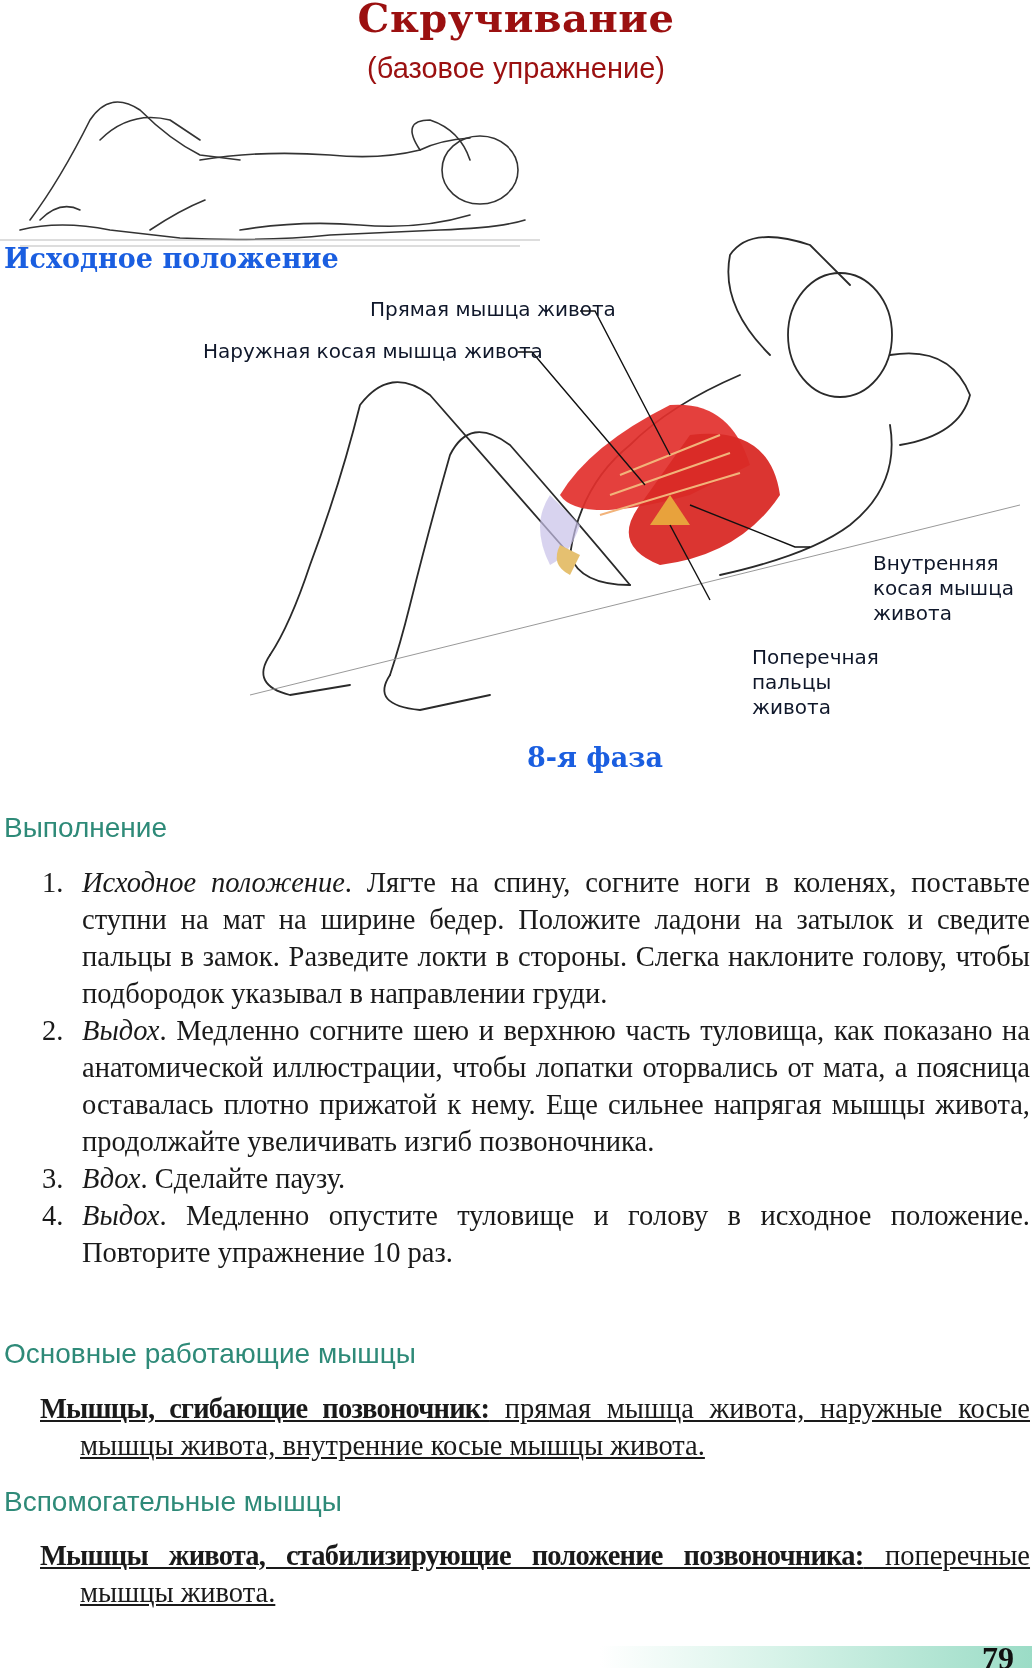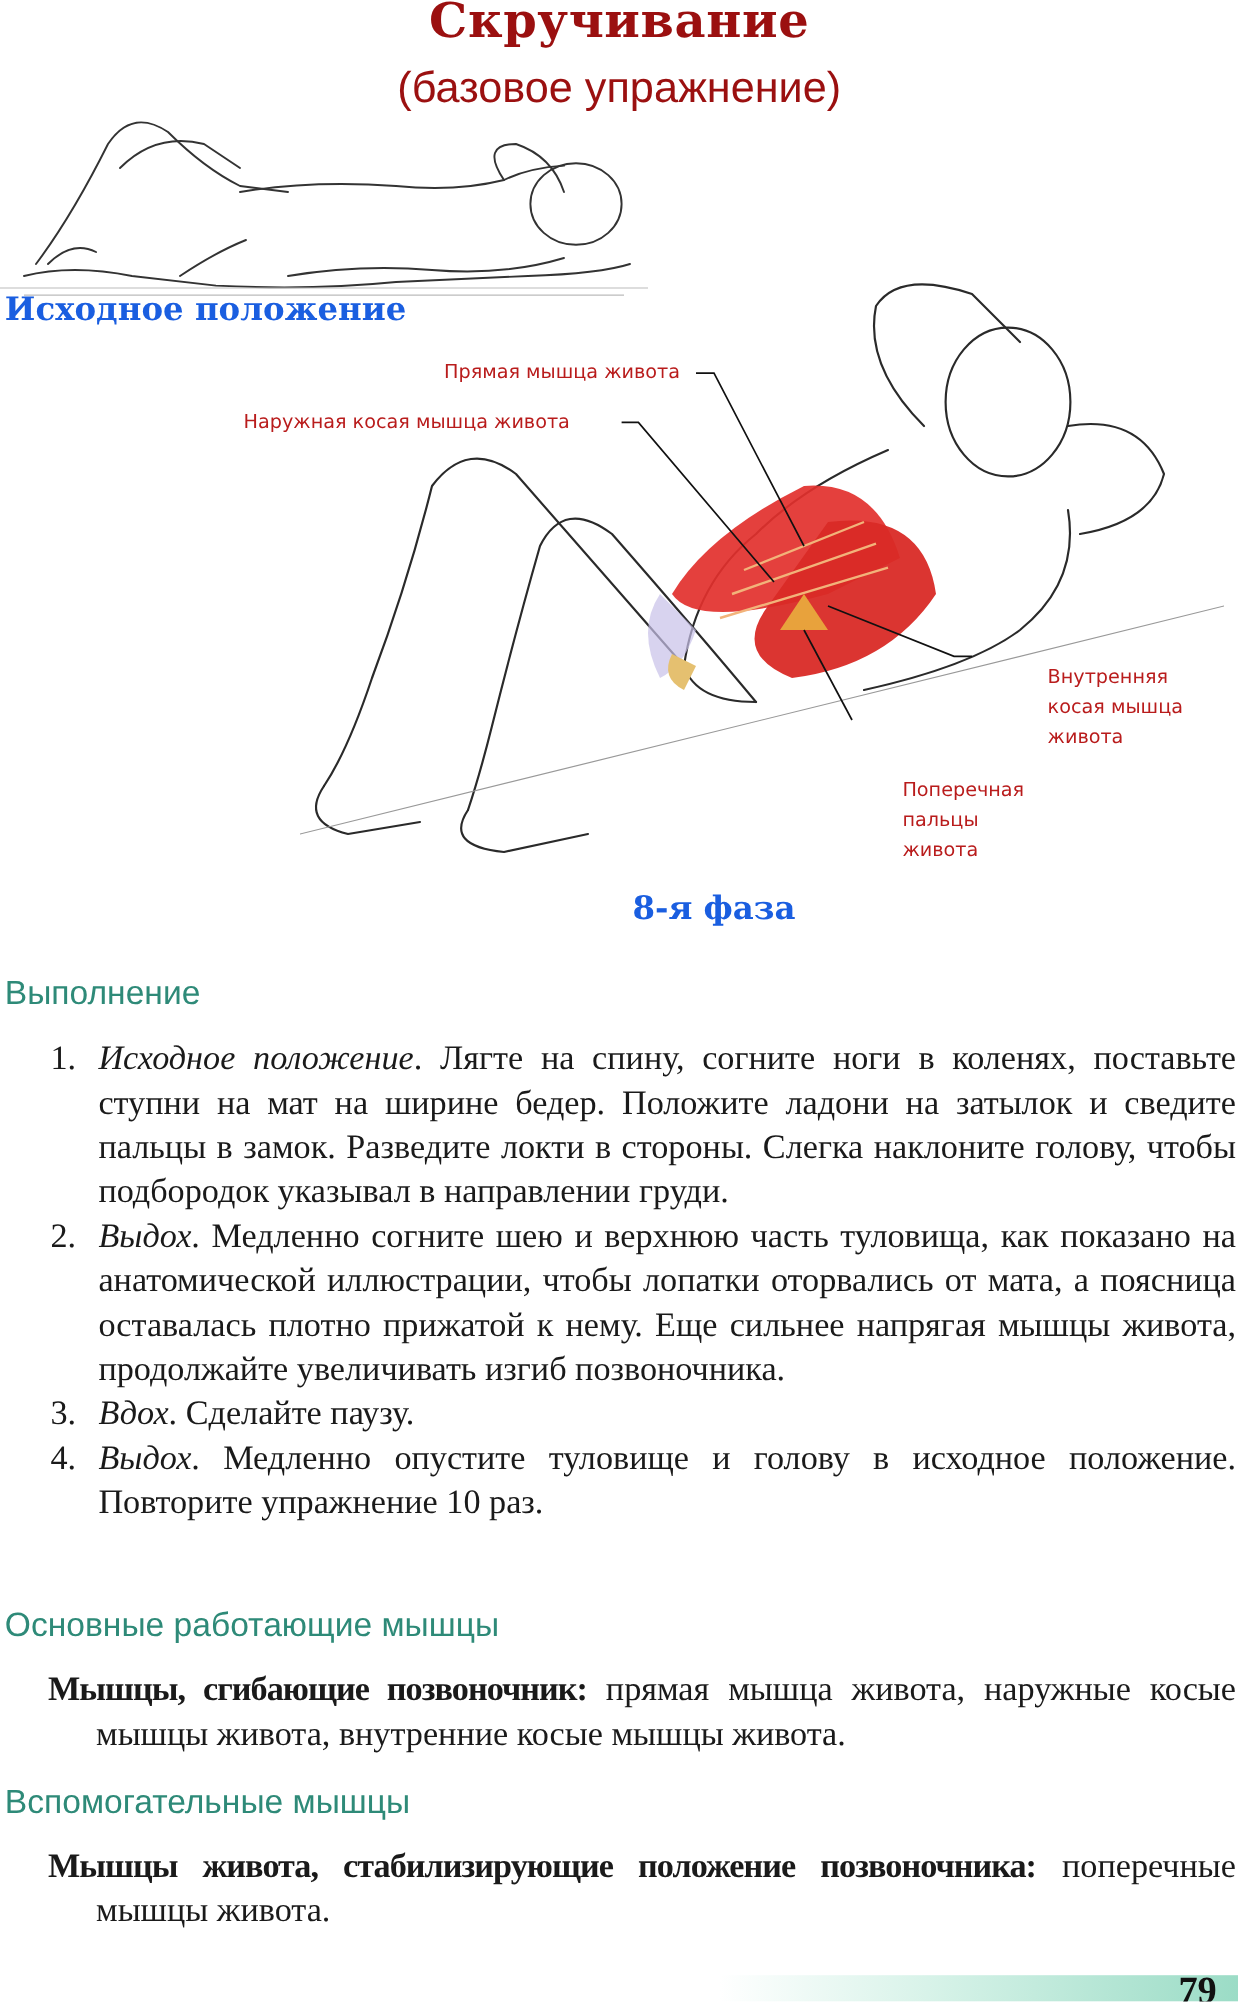--- a/index.html
+++ b/index.html
@@ -1,27 +1,27 @@
 <!DOCTYPE html>
 <html><head>
 <meta charset="utf-8">
 <style>
   html, body { margin: 0; padding: 0; background: #ffffff; }
   body { width: 1032px; height: 1668px; position: relative; overflow: hidden; font-family: "Liberation Serif", serif; color: #1a1a1a; }
   .abs { position: absolute; }
   .title { left: 0; width: 1032px; top: -6px; text-align: center; font-family: "DejaVu Serif", serif; font-weight: bold; font-size: 40px; color: #9b1010; letter-spacing: 0.5px; }
-  .subtitle { left: 0; width: 1032px; top: 52px; text-align: center; font-family: "Liberation Sans", sans-serif; font-size: 36px; color: #9b1010; }
+  .subtitle { left: 0; width: 1032px; top: 52px; text-align: center; font-family: "Liberation Sans", sans-serif; font-size: 29px; color: #9b1010; }
   .fig-label { font-family: "DejaVu Serif", serif; font-weight: bold; color: #1a5ee0; font-size: 27px; }
-  .callout { font-family: "DejaVu Sans", sans-serif; font-size: 16px; color: #b91c1c; line-height: 25px; }
+  .callout { font-family: "DejaVu Sans", sans-serif; font-size: 20px; color: #0f172a; line-height: 25px; }
   .section-h { font-family: "Liberation Sans", sans-serif; font-size: 28px; color: #2e8a78; left: 4px; }
   .steps { left: 40px; width: 990px; font-size: 28.5px; line-height: 37px; margin: 0; padding: 0; list-style: none; }
   .steps li { position: relative; padding-left: 42px; text-align: justify; }
   .steps .num { position: absolute; left: 2px; top: 0; }
   .steps em { font-style: italic; }
-  .para { left: 40px; width: 990px; font-size: 28.5px; line-height: 37px; text-align: justify; padding-left: 40px; text-indent: -40px; box-sizing: border-box; }
+  .para { left: 40px; width: 990px; font-size: 28.5px; line-height: 37px; text-align: justify; padding-left: 40px; text-indent: -40px; box-sizing: border-box; text-decoration: underline; }
   .para b { font-weight: bold; letter-spacing: -0.8px; }
   .footer-bar { left: 600px; top: 1646px; width: 432px; height: 22px; background: linear-gradient(to right, #ffffff 0%, #d8f3e9 40%, #9bdcc6 100%); }
   .page-num { right: 18px; top: 1640px; font-family: "Liberation Serif", serif; font-weight: bold; font-size: 32px; color: #111; }
 </style>
 </head>
 <body>
 
 <div class="abs title">Скручивание</div>
 <div class="abs subtitle">(базовое упражнение)</div>
 

